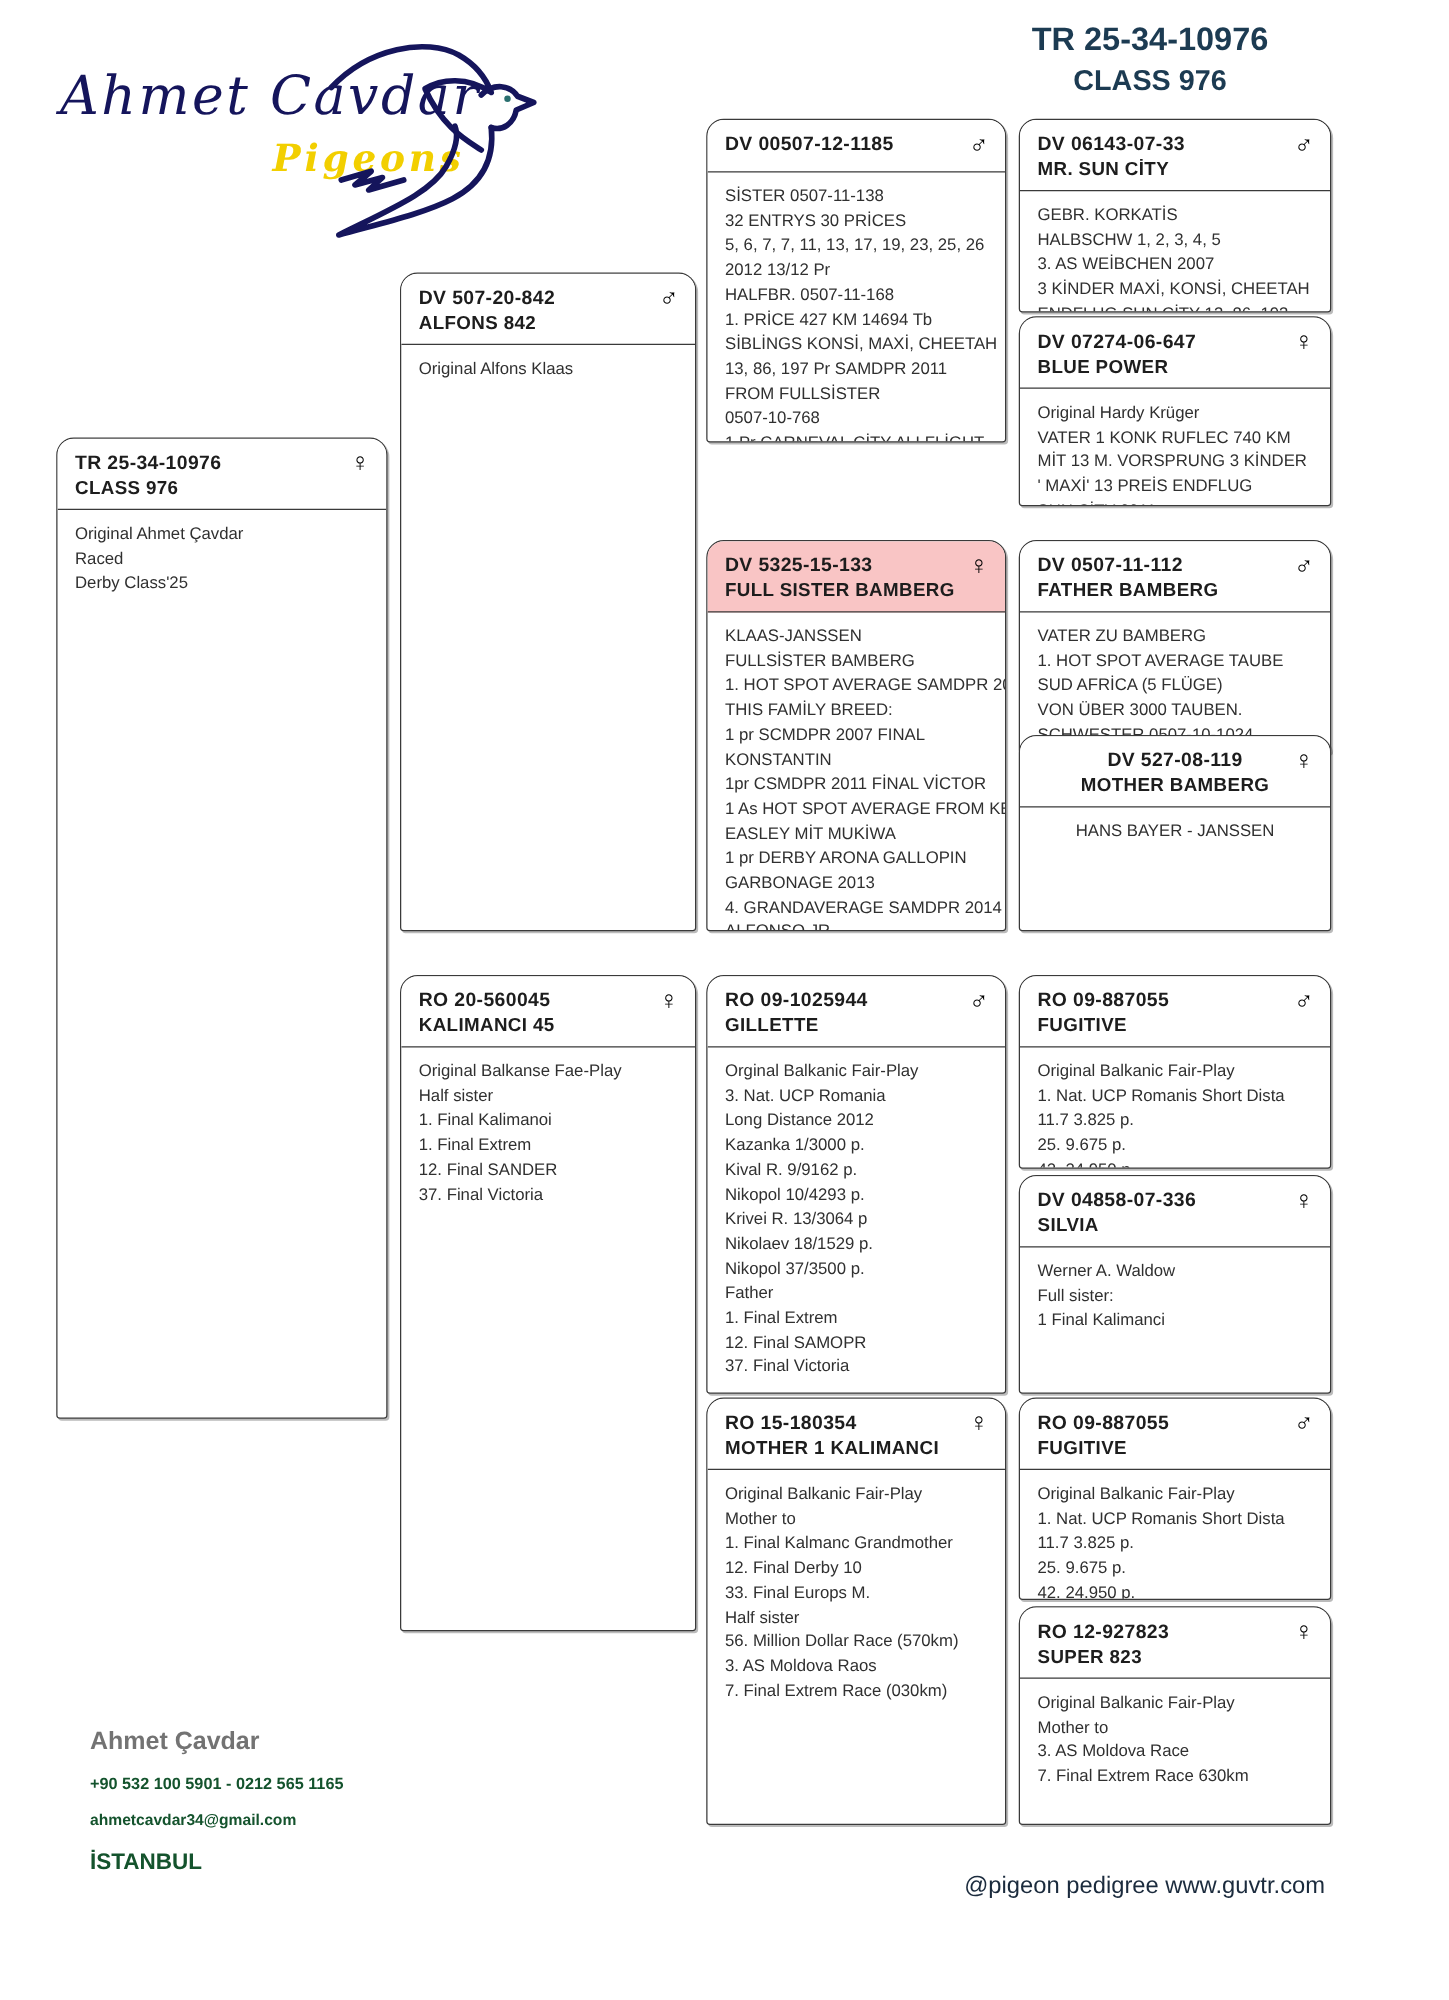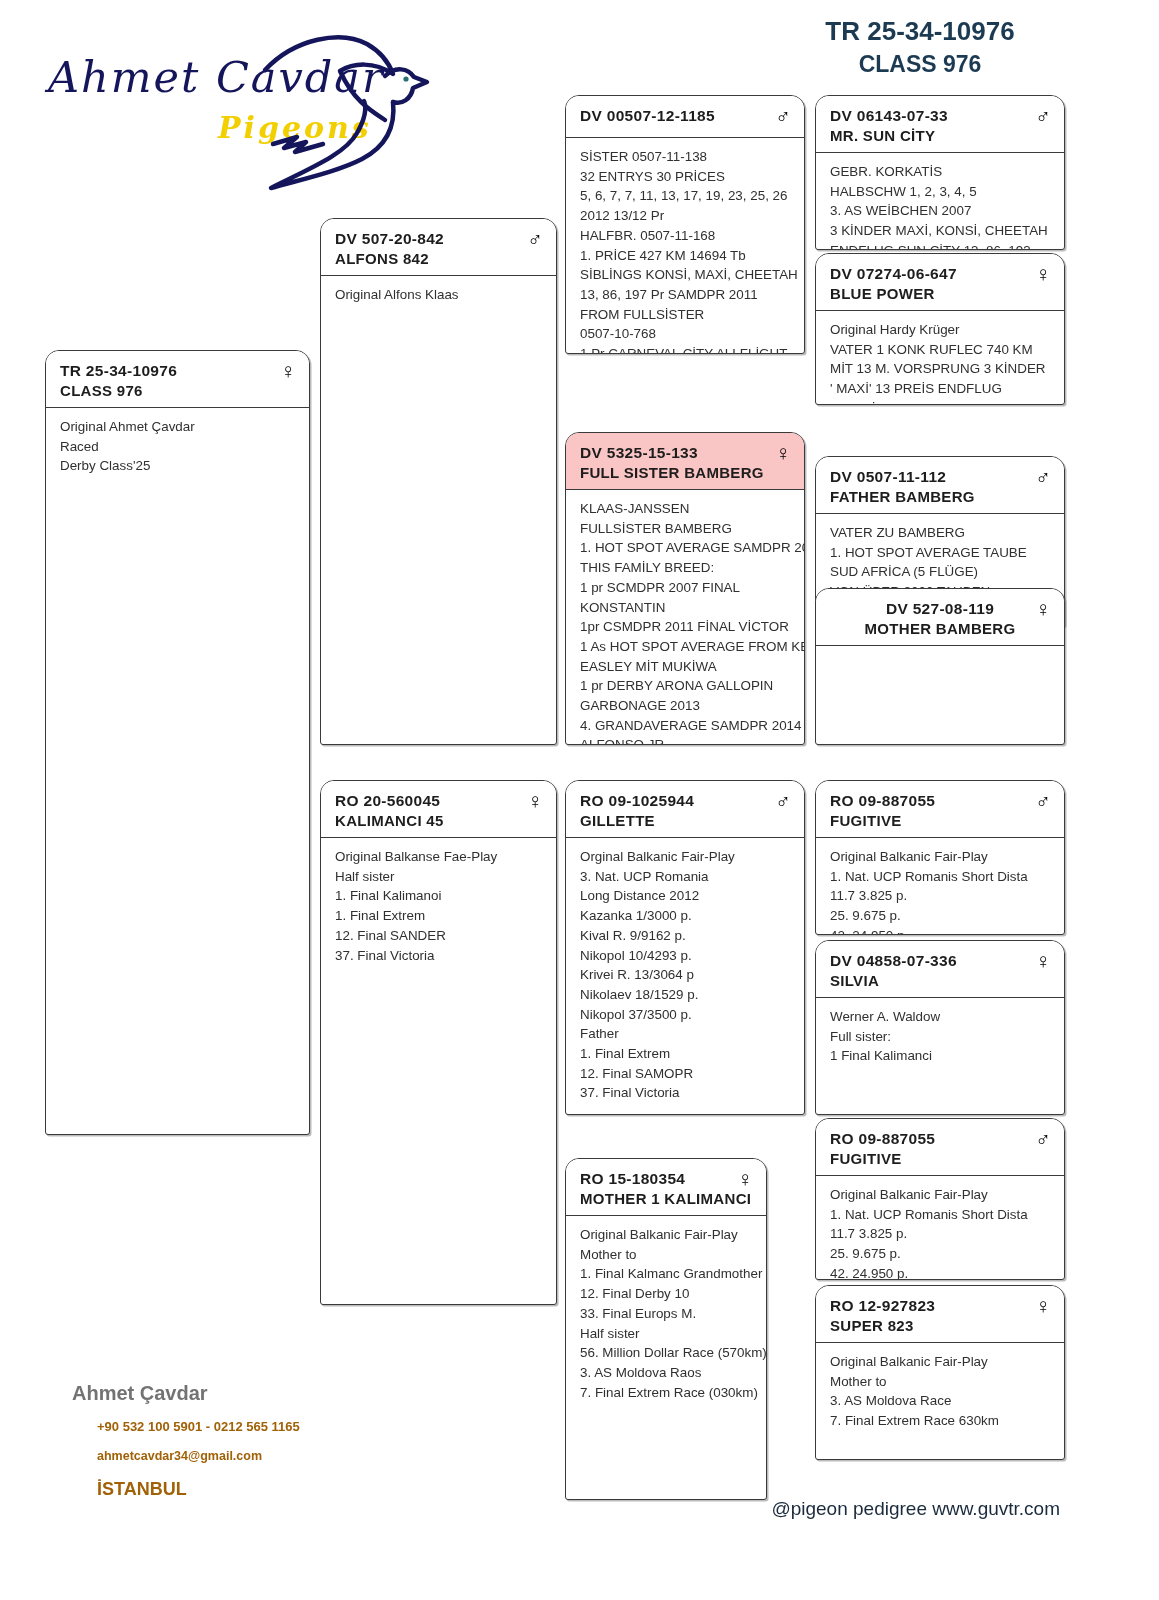--- a/index.html
+++ b/index.html
@@ -28,21 +28,21 @@
        background:#ffffff;min-height:26px;}
   .box.highlight .box-header{background:#f9c5c5;}
   .box-id{font-size:15.5px;font-weight:bold;color:#1d1d1d;line-height:21px;letter-spacing:.3px;}
   .box-name{font-size:15px;font-weight:bold;color:#1d1d1d;line-height:20px;letter-spacing:.3px;}
   .sex-icon{position:absolute;right:13px;top:8px;font-size:21px;font-weight:bold;color:#000;}
   .box-body{padding:9px 14px 6px 14px;}
   .box-line{font-size:13.4px;line-height:19.7px;color:#303030;white-space:nowrap;}
 
   
   #footer-owner{position:absolute;left:72px;top:1382px;font-size:20px;font-weight:bold;color:#737373;}
-  .contact-line{position:absolute;left:72px;font-size:13px;font-weight:bold;color:#a16207;margin-left:25px;}
+  .contact-line{position:absolute;left:72px;font-size:13px;font-weight:bold;color:#14532d;}
   #footer-phone{top:1419px;}
   #footer-email{top:1449px;font-size:12.5px;}
   #footer-city{top:1479px;font-size:18px;}
   #footer-credit{position:absolute;left:640px;top:1498px;width:420px;text-align:right;
       font-size:19px;font-weight:normal;color:#1b2b3d;}
 </style>
 </head>
 <body>
 
 <div id="page">
@@ -162,21 +162,21 @@
           <div class="box-line">Nikopol 10/4293 p.</div>
           <div class="box-line">Krivei R. 13/3064 p</div>
           <div class="box-line">Nikolaev 18/1529 p.</div>
           <div class="box-line">Nikopol 37/3500 p.</div>
           <div class="box-line">Father</div>
           <div class="box-line">1. Final Extrem</div>
           <div class="box-line">12. Final SAMOPR</div>
           <div class="box-line">37. Final Victoria</div>
         </div>
       </div>
-      <div class="box" style="left: 565px; top: 1118px; width: 202px; height: 342px; margin-top: 40px;">
+      <div class="box" style="left: 565px; top: 1118px; width: 240px; height: 342px;">
         <div class="box-header">
           <div class="box-id">RO 15-180354</div>
           <div class="box-name">MOTHER 1 KALIMANCI</div>
           <span class="sex-icon">♀</span>
         </div>
         <div class="box-body">
           <div class="box-line">Original Balkanic Fair-Play</div>
           <div class="box-line">Mother to</div>
           <div class="box-line">1. Final Kalmanc Grandmother</div>
           <div class="box-line">12. Final Derby 10</div>
@@ -208,40 +208,43 @@
           <span class="sex-icon">♀</span>
         </div>
         <div class="box-body">
           <div class="box-line">Original Hardy Krüger</div>
           <div class="box-line">VATER 1 KONK RUFLEC 740 KM</div>
           <div class="box-line">MİT 13 M. VORSPRUNG 3 KİNDER</div>
           <div class="box-line">' MAXİ' 13 PREİS ENDFLUG</div>
           <div class="box-line">SUN CİTY 2011</div>
         </div>
       </div>
-      <div class="box" style="left: 815px; top: 456px; width: 250px; height: 171px;">
+      <div class="box" style="left: 815px; top: 432px; width: 250px; height: 171px;">
         <div class="box-header">
           <div class="box-id">DV 0507-11-112</div>
           <div class="box-name">FATHER BAMBERG</div>
           <span class="sex-icon">♂</span>
         </div>
         <div class="box-body">
           <div class="box-line">VATER ZU BAMBERG</div>
           <div class="box-line">1. HOT SPOT AVERAGE TAUBE</div>
           <div class="box-line">SUD AFRİCA (5 FLÜGE)</div>
           <div class="box-line">VON ÜBER 3000 TAUBEN.</div>
           <div class="box-line">SCHWESTER 0507-10-1024</div>
         </div>
       </div>
       <div class="box" style="left: 815px; top: 588px; width: 250px; height: 157px; text-align: center;">
         <div class="box-header">
           <div class="box-id">DV 527-08-119</div>
           <div class="box-name">MOTHER BAMBERG</div>
           <span class="sex-icon">♀</span>
         </div>
+        <div class="box-body">
+          <div class="box-line">HANS BAYER - JANSSEN</div>
+        </div>
       </div>
       <div class="box" style="left: 815px; top: 780px; width: 250px; height: 155px;">
         <div class="box-header">
           <div class="box-id">RO 09-887055</div>
           <div class="box-name">FUGITIVE</div>
           <span class="sex-icon">♂</span>
         </div>
         <div class="box-body">
           <div class="box-line">Original Balkanic Fair-Play</div>
           <div class="box-line">1. Nat. UCP Romanis Short Dista</div>

